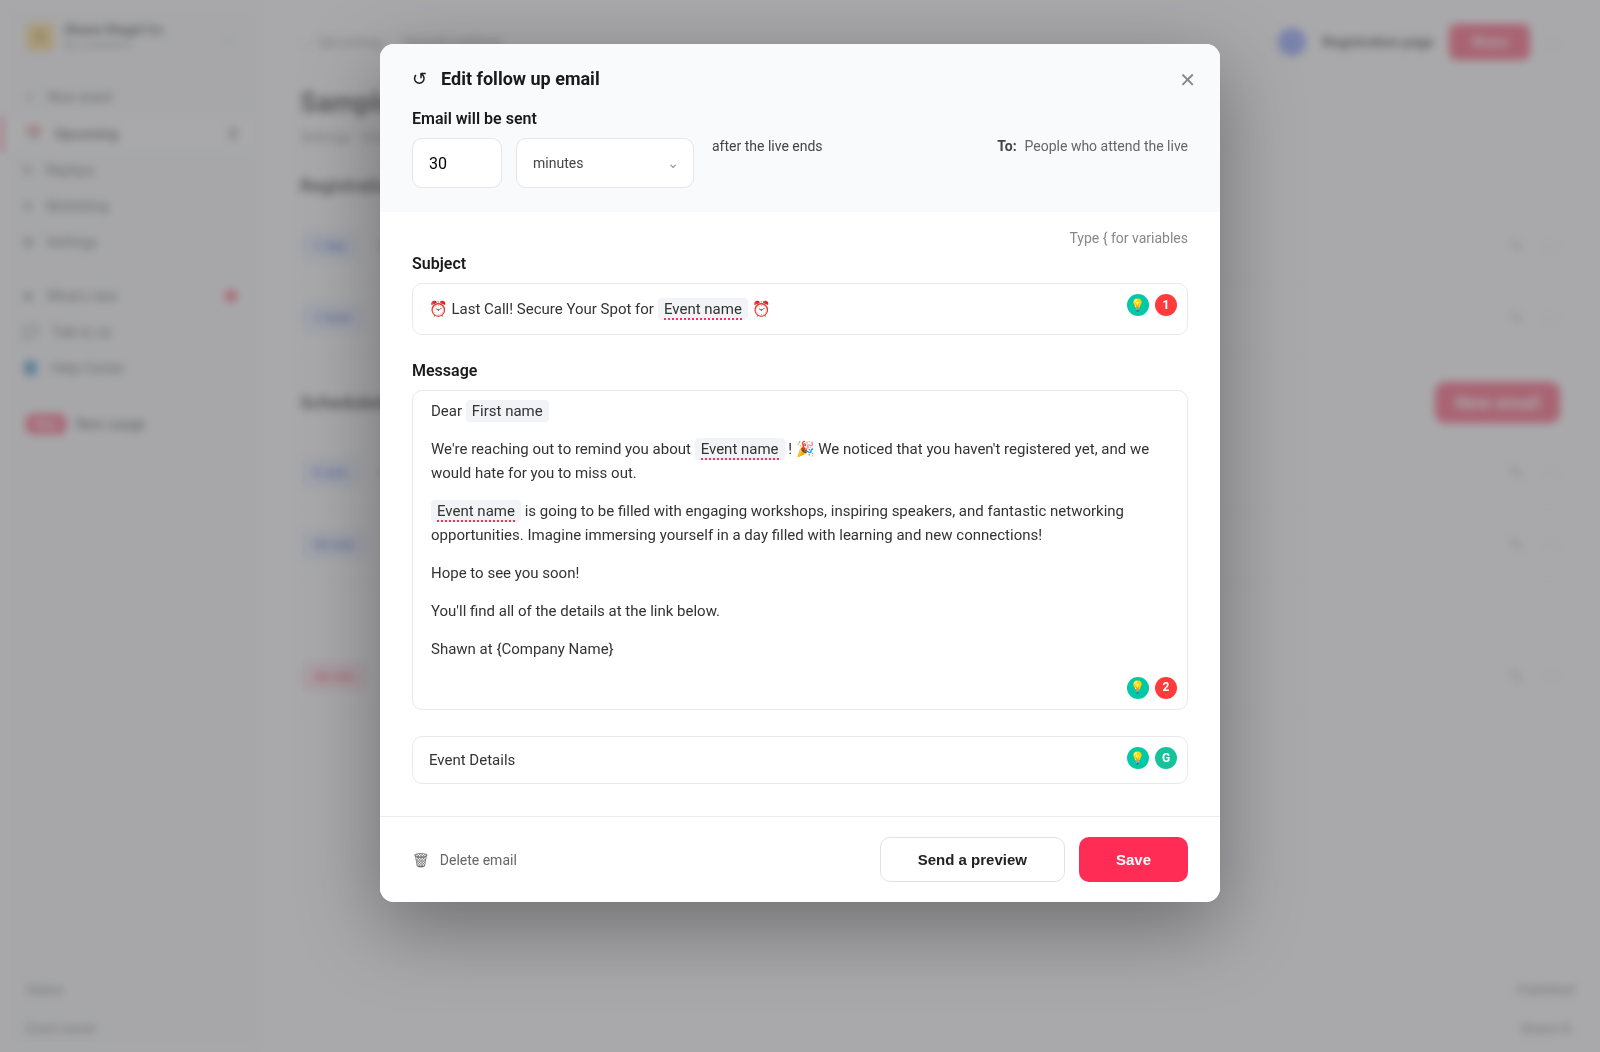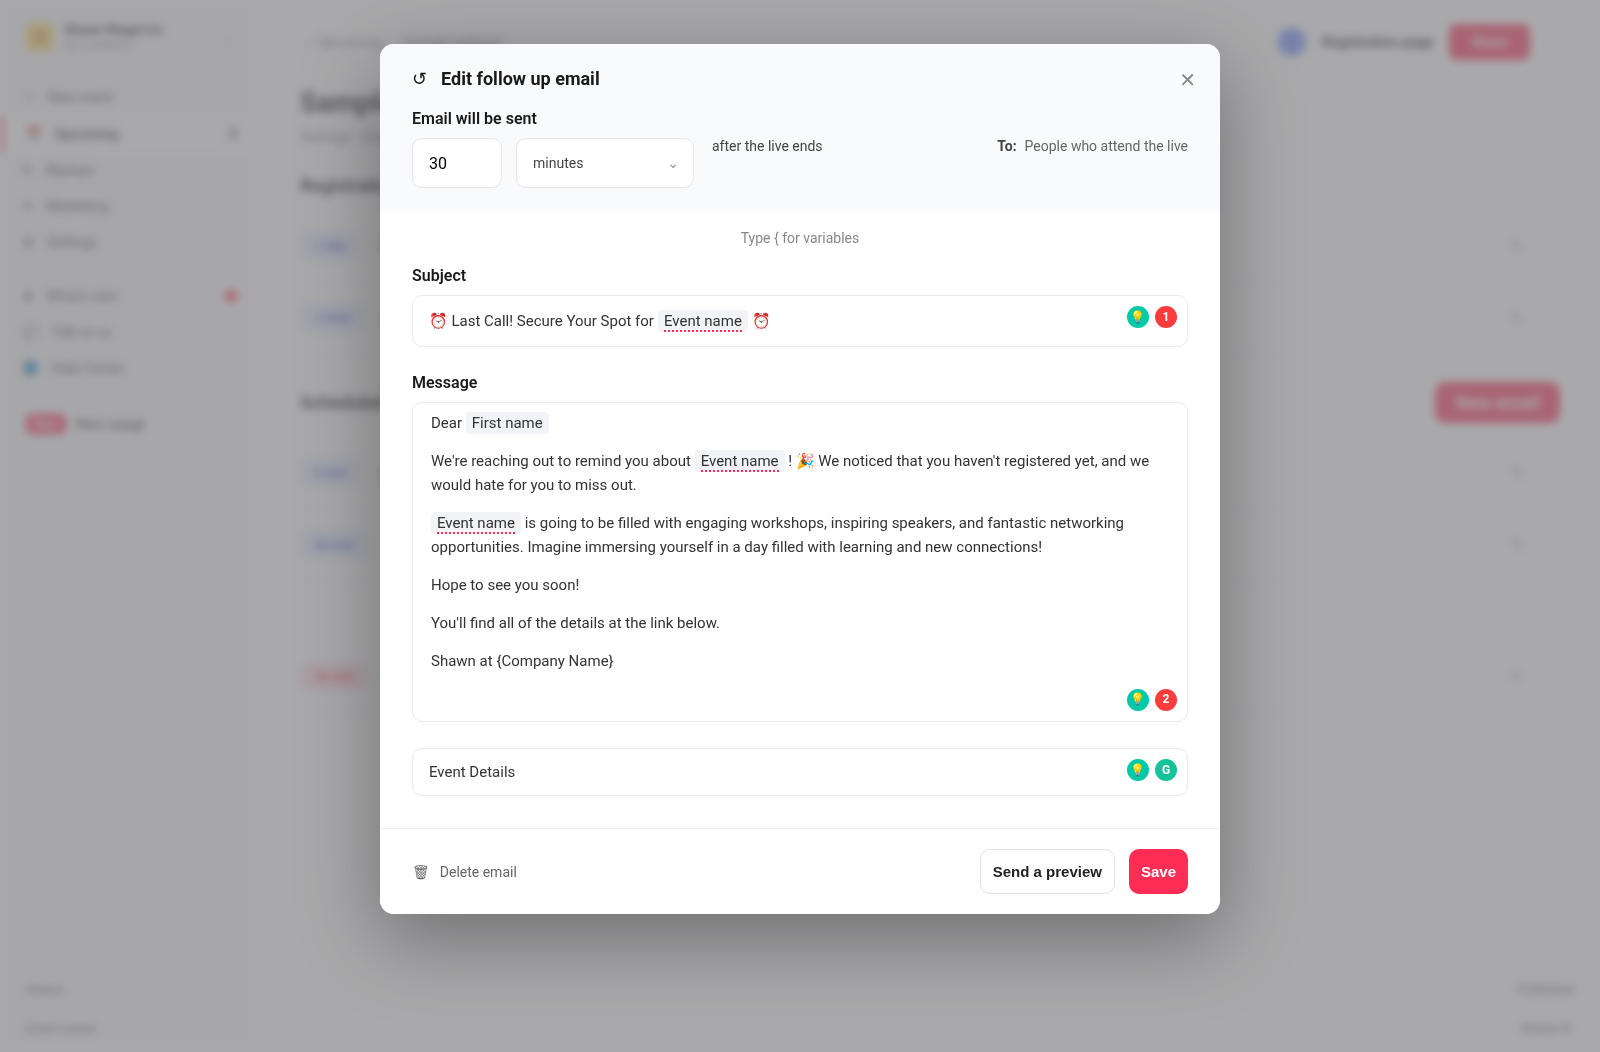--- a/index.html
+++ b/index.html
@@ -49,37 +49,37 @@
 .modal-close{position:absolute;top:18px;right:18px;color:#888;font-size:20px;cursor:pointer;padding:6px}
 .label{font-size:16px;font-weight:600;margin-bottom:10px;color:#1a1a1a}
 .timing-row{display:flex;align-items:flex-start;gap:14px}
 .num-input{width:90px;height:50px;border:1px solid #e6e6e8;border-radius:10px;padding:0 16px;font-size:16px;background:#fff;font-family:inherit}
 .select{position:relative;width:178px;height:50px;border:1px solid #e6e6e8;border-radius:10px;background:#fff;display:flex;align-items:center;padding:0 16px;color:#444}
 .select .caret{position:absolute;right:14px;color:#999}
 .after-text{color:#444;margin-left:4px}
 .to-block{margin-left:auto;color:#666;font-size:14px}
 .to-block b{color:#444;font-weight:700;margin-right:8px}
 .modal-body{padding:18px 32px 6px;overflow:auto}
-.hint{text-align:center;color:#888;font-size:14px;margin-bottom:20px}
+.hint{text-align:right;color:#888;font-size:14px;margin-bottom:8px}
 .field{margin-bottom:26px}
 .input-box{border:1px solid #e9e9ec;border-radius:10px;padding:14px 16px;font-size:15px;color:#333;display:flex;align-items:center;flex-wrap:wrap;gap:4px;position:relative;min-height:48px}
 .var{background:#f2f3f6;padding:2px 6px;border-radius:4px;color:#333}
 .squiggle{border-bottom:2px dotted #ff2d55}
 .msg-box{border:1px solid #e9e9ec;border-radius:10px;padding:8px 18px;font-size:15px;line-height:1.6;color:#333;position:relative;min-height:320px;white-space:normal}
 .msg-box p{margin:0 0 14px}
 .gram{position:absolute;right:10px;display:flex;gap:6px;align-items:center}
 .gram.top{top:10px}
 .gram.bot{bottom:10px}
 .g-bulb{width:22px;height:22px;border-radius:50%;background:#00c9a7;display:flex;align-items:center;justify-content:center;color:#fff;font-size:12px}
 .g-count{min-width:22px;height:22px;padding:0 5px;border-radius:11px;background:#ff3b3b;display:flex;align-items:center;justify-content:center;color:#fff;font-size:12px;font-weight:700}
 .g-logo{width:22px;height:22px;border-radius:50%;background:#15c39a;display:flex;align-items:center;justify-content:center;color:#fff;font-size:12px;font-weight:700}
 .modal-foot{border-top:1px solid #eee;padding:20px 32px;display:flex;align-items:center;background:#fff;border-radius:0 0 14px 14px}
 .delete{display:flex;align-items:center;gap:10px;color:#666;cursor:pointer}
 .foot-right{margin-left:auto;display:flex;gap:14px}
-.btn{padding:13px 12px;border-radius:10px;font-weight:600;font-size:15px;border:none;cursor:pointer}
+.btn{padding:13px 37px;border-radius:10px;font-weight:600;font-size:15px;border:none;cursor:pointer}
 .btn-ghost{background:#fff;border:1px solid #e2e2e5;color:#222}
 .btn-primary{background:#ff2d55;color:#fff}
 .icon{display:inline-flex}
 </style>
 </head>
 <body>
 
 <div class="backdrop">
 <div class="app">
   <aside class="sidebar">

